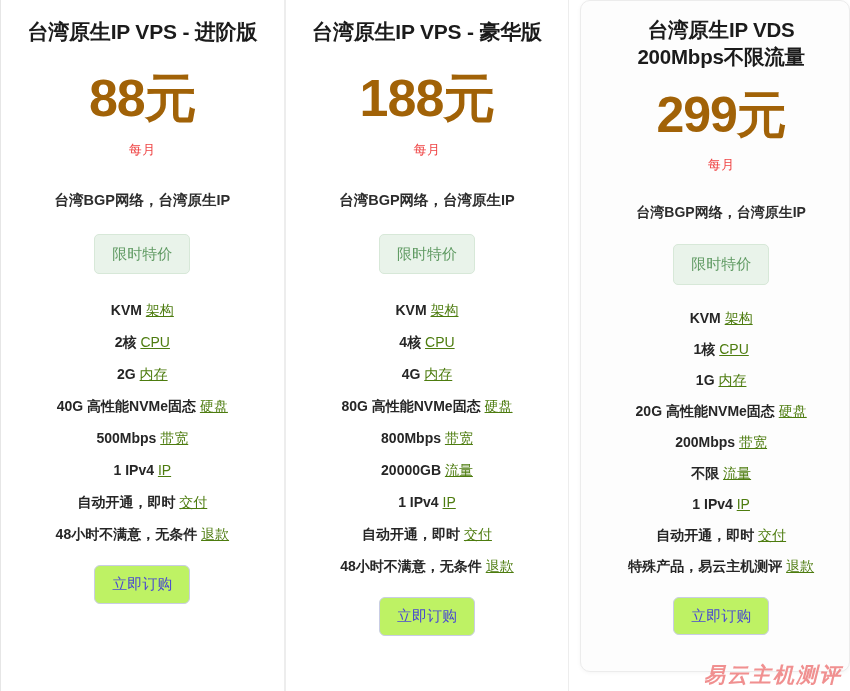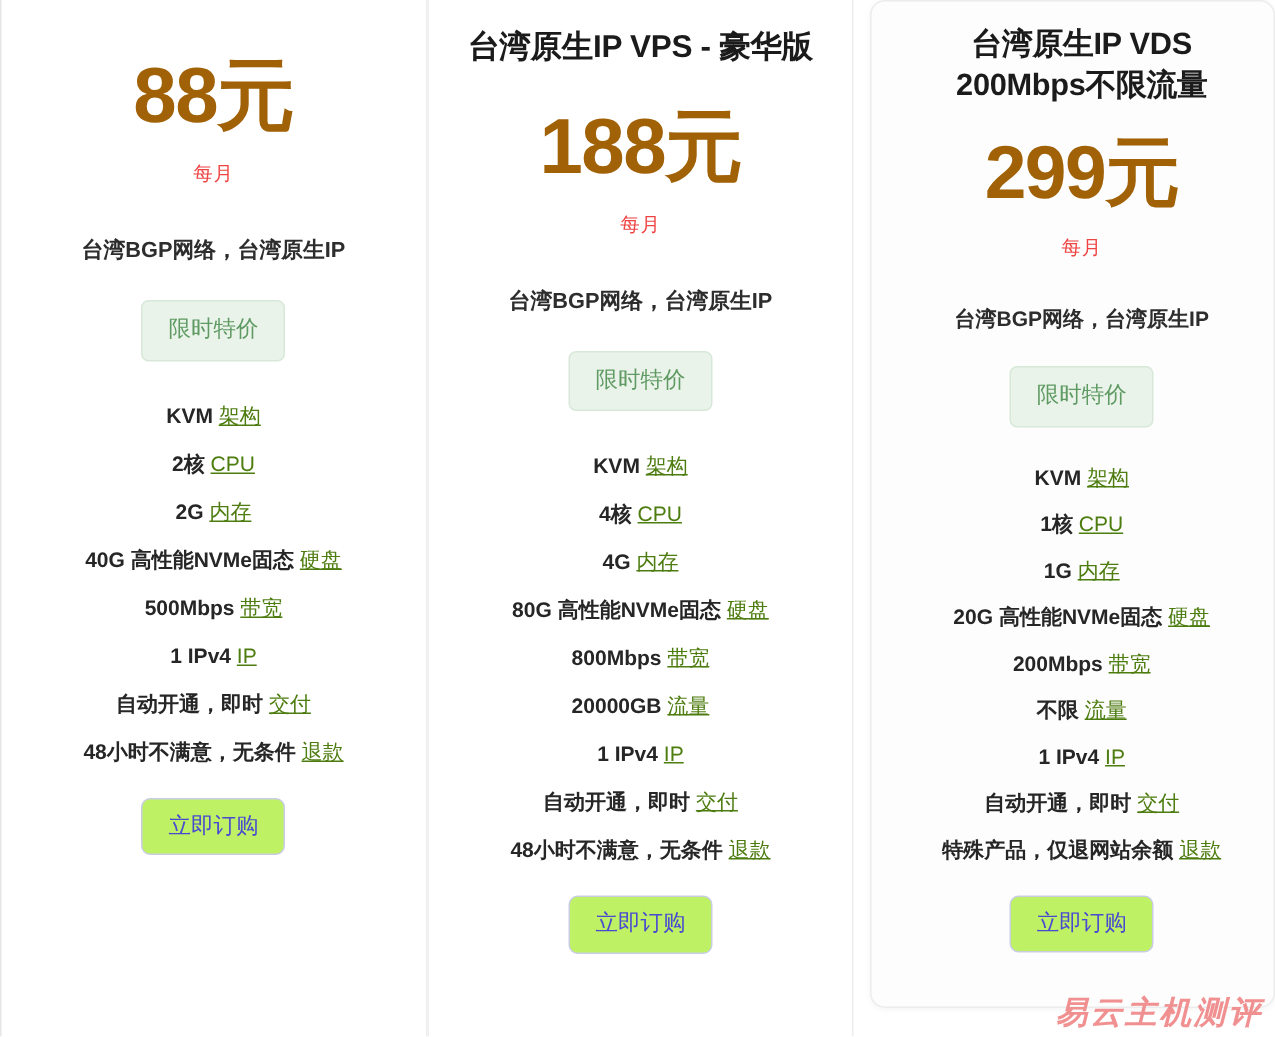--- a/index.html
+++ b/index.html
@@ -191,20 +191,21 @@
     opacity: 0.95;
     white-space: nowrap;
   }
 </style>
 </head>
 <body>
 
 <div class="pricing-wrap">
 
   <div class="plan-card plain first">
+    <div class="plan-title">台湾原生IP VPS - 进阶版</div>
     <div class="plan-price">88元</div>
     <div class="plan-period">每月</div>
     <div class="plan-network">台湾BGP网络，台湾原生IP</div>
     <div class="badge-row">
       <span class="promo-badge">限时特价</span>
     </div>
     <div class="spec-list">
       <div class="spec-row"><span class="val">KVM</span> <span class="lbl">架构</span></div>
       <div class="spec-row"><span class="val">2核</span> <span class="lbl">CPU</span></div>
       <div class="spec-row"><span class="val">2G</span> <span class="lbl">内存</span></div>
@@ -253,21 +254,21 @@
     </div>
     <div class="spec-list">
       <div class="spec-row"><span class="val">KVM</span> <span class="lbl">架构</span></div>
       <div class="spec-row"><span class="val">1核</span> <span class="lbl">CPU</span></div>
       <div class="spec-row"><span class="val">1G</span> <span class="lbl">内存</span></div>
       <div class="spec-row"><span class="val">20G 高性能NVMe固态</span> <span class="lbl">硬盘</span></div>
       <div class="spec-row"><span class="val">200Mbps</span> <span class="lbl">带宽</span></div>
       <div class="spec-row"><span class="val">不限</span> <span class="lbl">流量</span></div>
       <div class="spec-row"><span class="val">1 IPv4</span> <span class="lbl">IP</span></div>
       <div class="spec-row"><span class="val">自动开通，即时</span> <span class="lbl">交付</span></div>
-      <div class="spec-row"><span class="val">特殊产品，仅退网站余额</span> <span class="lbl">退款</span></div>
+      <div class="spec-row"><span class="val">特殊产品，易云主机测评</span> <span class="lbl">退款</span></div>
     </div>
     <div class="order-row">
       <button class="order-btn">立即订购</button>
     </div>
   </div>
 
   <div class="watermark">易云主机测评</div>
 </div>
 
 </body></html>

